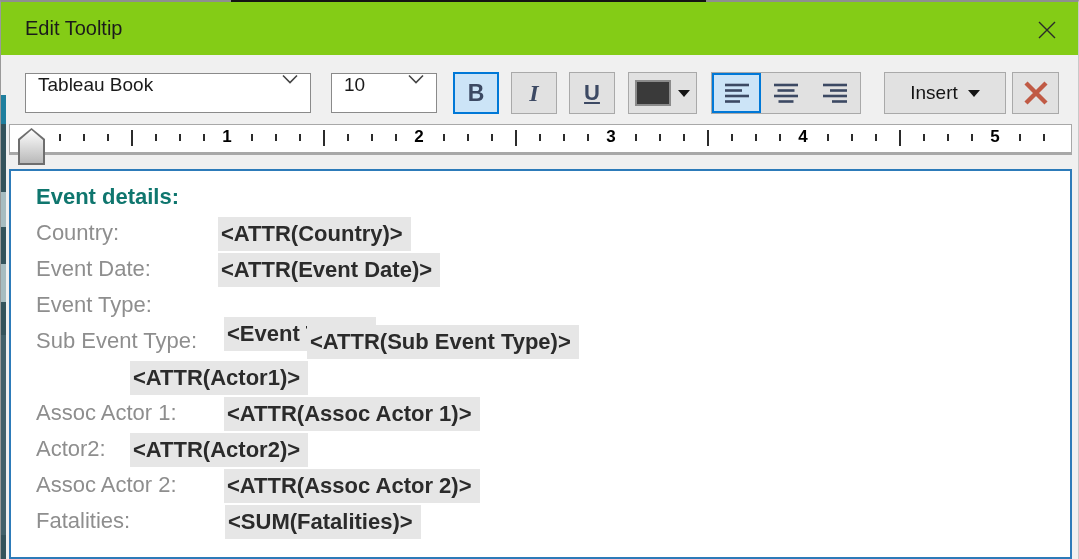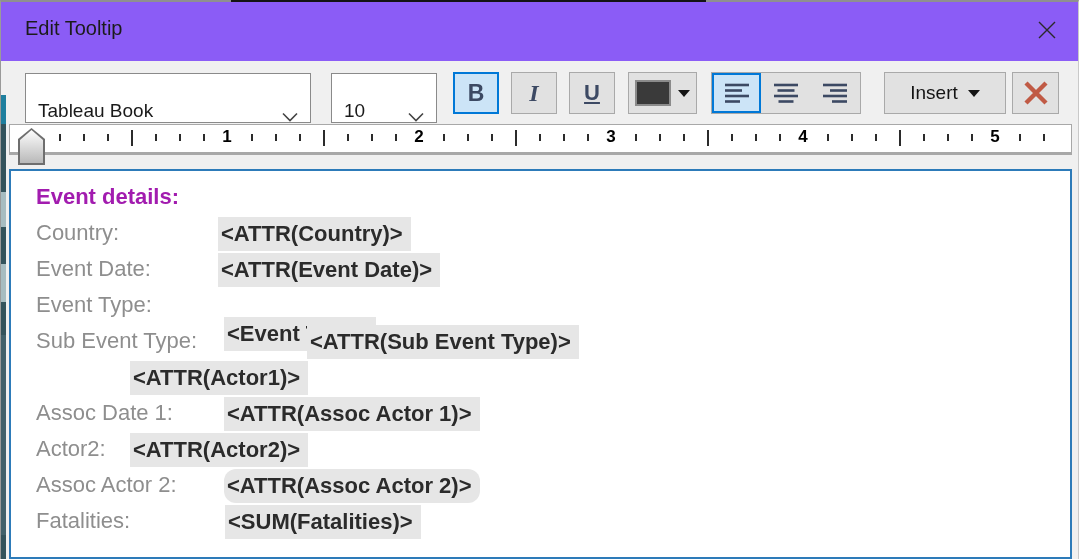--- a/index.html
+++ b/index.html
@@ -5,29 +5,29 @@
   :root{
     --accent-active-bg:#cce4f7; --accent-active-border:#0078d7;
     --button-bg:#e1e1e1; --button-border:#a9a9a9; --glyph:#3c4963;
     --delete-red:#c05a45; --textarea-border:#2d7bb9; --highlight-bg:#e6e6e6;
     --label-gray:#8e8e8e; --value-dark:#2b2b2b;
   }
   *{box-sizing:border-box;margin:0;padding:0}
   html,body{width:1079px;height:559px;overflow:hidden}
   body{font-family:"Liberation Sans",sans-serif;background:#f0f0f0}
   .dialog{position:absolute;inset:0;background:#f0f0f0;border-top:2px solid #8f8f8f;border-left:1px solid #9a9a9a;border-right:1px solid #c9c9c9}
-  .titlebar{position:absolute;left:0;top:0;width:100%;height:59px;background:#8b5cf6}
+  .titlebar{position:absolute;left:0;top:0;width:100%;height:53px;background:#84cc16}
   .title{position:absolute;left:24px;top:15px;font-size:20px;color:#1b1b1b}
   .close-btn{position:absolute;right:17px;top:14px;width:28px;height:28px;display:flex;align-items:center;justify-content:center;cursor:pointer}
   .top-artifact{position:absolute;left:230px;top:-2px;width:475px;height:3px;background:#141414}
   .edge-strip{position:absolute;left:0;top:93px;width:5px;height:466px;background:#33535c}
   .edge-seg{position:absolute;left:0;width:5px}
 
   
-  .dd{position:absolute;top:71px;height:50px;background:#fff;border:1px solid #8a8a8a;display:flex;align-items:flex-end;padding:0 12px;font-size:19px;color:#1a1a1a;cursor:pointer}
+  .dd{position:absolute;top:71px;height:40px;background:#fff;border:1px solid #8a8a8a;display:flex;align-items:flex-start;padding:0 12px;font-size:19px;color:#1a1a1a;cursor:pointer}
   .dd .chev{margin-left:auto;display:flex}
   .dd-font{left:24px;width:286px}
   .dd-size{left:330px;width:106px}
   .tb-btn{position:absolute;top:70px;width:46px;height:42px;border:1px solid var(--button-border);background:var(--button-bg);display:flex;align-items:center;justify-content:center;cursor:pointer}
   .tb-btn.active{background:var(--accent-active-bg);border:2px solid var(--accent-active-border)}
   .btn-b{left:452px;font-size:23px;font-weight:700;color:var(--glyph)}
   .btn-i{left:510px;font-family:"Liberation Serif",serif;font-style:italic;font-weight:700;font-size:24px;color:var(--glyph)}
   .btn-u{left:568px;font-size:22px;font-weight:700;text-decoration:underline;color:var(--glyph)}
   .btn-color{left:627px;width:69px;gap:7px}
   .swatch{width:36px;height:26px;background:#3a3a3a;border:2px solid #8b8b8b}
@@ -43,21 +43,21 @@
   .tick{position:absolute;top:9px;width:2px;height:7px;background:#2b2b2b}
   .tick.long{top:5px;height:16px;width:1.5px}
   .ruler-number{position:absolute;top:2px;transform:translateX(-50%);font-size:17px;font-weight:700;color:#000}
   .marker{position:absolute;left:17px;top:126px;width:27px;height:37px;cursor:pointer}
   .marker .m-outer{position:absolute;inset:0;background:#6e6e6e;clip-path:polygon(50% 0,100% 30%,100% 100%,0 100%,0 30%)}
   .marker .m-inner{position:absolute;inset:2px;background:linear-gradient(180deg,#fdfdfd,#b9b9b9);clip-path:polygon(50% 0,100% 30%,100% 100%,0 100%,0 30%)}
 
   
   .editor{position:absolute;left:8px;top:167px;width:1063px;height:390px;background:#fff;border:2px solid var(--textarea-border);padding:8px 0 0 0;cursor:text}
   .ed-row{position:relative;height:36px;line-height:36px;font-size:22px}
-  .ed-heading{position:absolute;left:25px;color:#a21caf;font-weight:700}
+  .ed-heading{position:absolute;left:25px;color:#0f766e;font-weight:700}
   .row-label{position:absolute;left:25px;color:var(--label-gray)}
   .row-value{position:absolute;color:var(--value-dark);font-weight:700;background:var(--highlight-bg);padding:2px 8px 2px 3px;line-height:30px;top:2px;white-space:pre}
 </style>
 </head>
 <body>
 
 <div class="dialog">
 
   <div class="top-artifact"></div>
   <div class="edge-strip">
@@ -224,32 +224,32 @@
   <div class="ed-row">
     <span class="row-label">Sub Event Type:</span>
     <span class="row-value" style="left: 296px;">&lt;ATTR(Sub Event Type)&gt;</span>
   </div>
 
   <div class="ed-row">
     <span class="row-value" style="left: 119px;">&lt;ATTR(Actor1)&gt;</span>
   </div>
 
   <div class="ed-row">
-    <span class="row-label">Assoc Date 1:</span>
+    <span class="row-label">Assoc Actor 1:</span>
     <span class="row-value" style="left: 213px;">&lt;ATTR(Assoc Actor 1)&gt;</span>
   </div>
 
   <div class="ed-row">
     <span class="row-label">Actor2:</span>
     <span class="row-value" style="left: 119px;">&lt;ATTR(Actor2)&gt;</span>
   </div>
 
   <div class="ed-row">
     <span class="row-label">Assoc Actor 2:</span>
-    <span class="row-value" style="left: 213px; border-radius: 12px;">&lt;ATTR(Assoc Actor 2)&gt;</span>
+    <span class="row-value" style="left: 213px;">&lt;ATTR(Assoc Actor 2)&gt;</span>
   </div>
 
   <div class="ed-row">
     <span class="row-label">Fatalities:</span>
     <span class="row-value" style="left: 214px;">&lt;SUM(Fatalities)&gt;</span>
   </div>
 </div>
   </div>
 
 </div>

